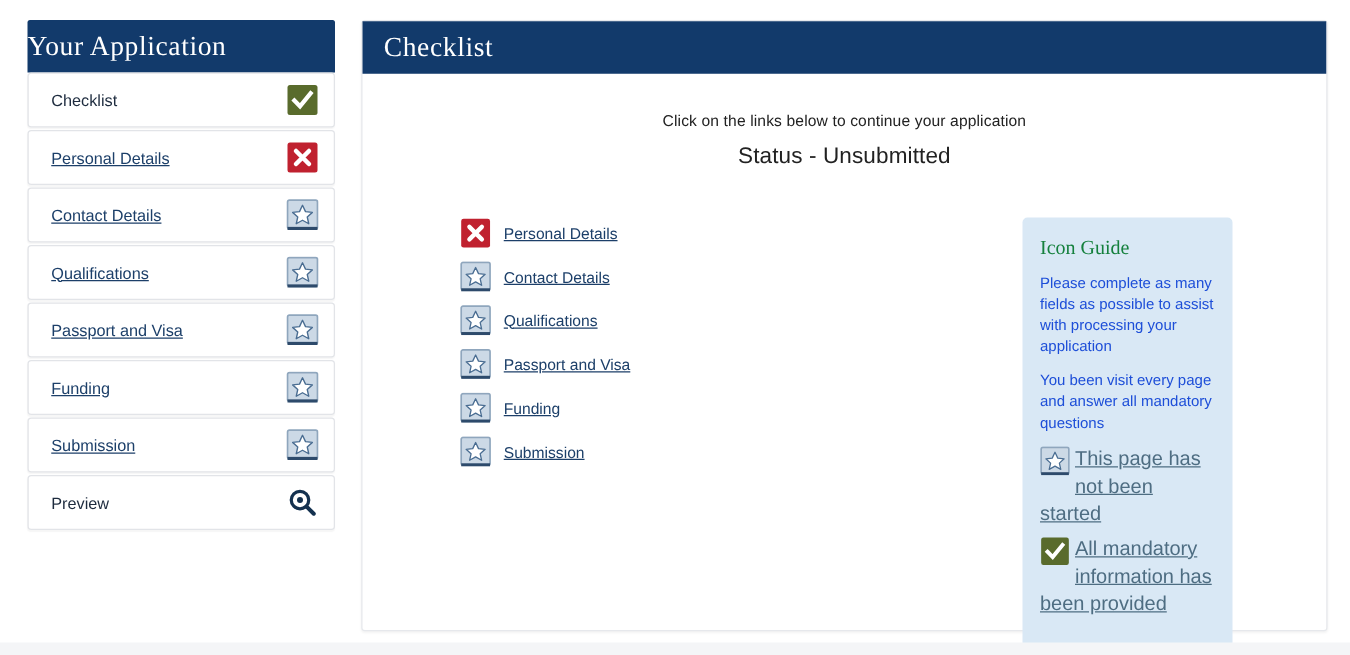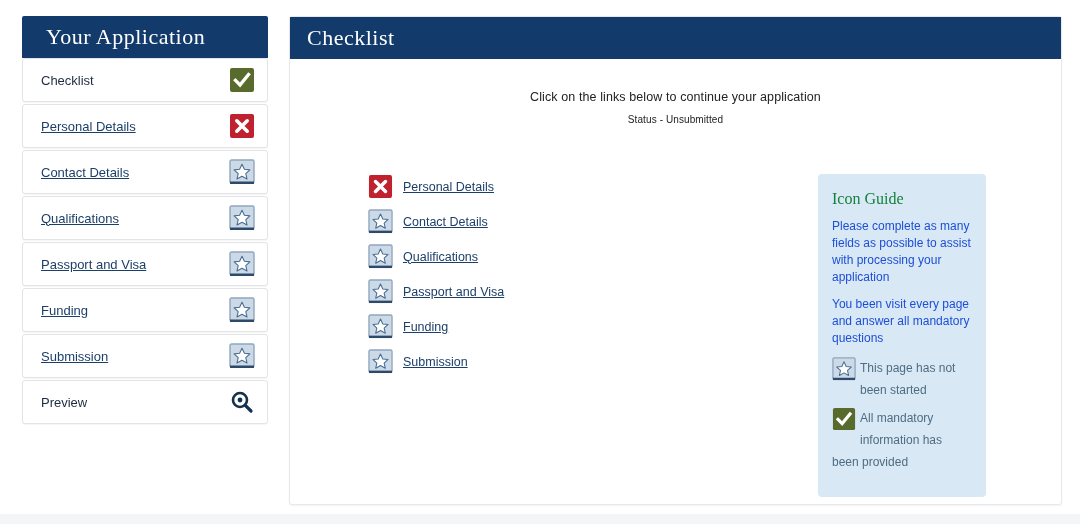--- a/index.html
+++ b/index.html
@@ -36,21 +36,21 @@
     top: 16px;
     width: 246px;
   }
 
   .sidebar-header {
     background: #123a6b;
     color: #ffffff;
     height: 42px;
     display: flex;
     align-items: center;
-    padding-left: 24px;
+    padding-left: 0;
     font-family: "Liberation Serif", serif;
     font-size: 22px;
     letter-spacing: .5px;
     border-radius: 2px 2px 0 0;
   }
 
   .sidebar-list {
     margin-top: 0px;
   }
 
@@ -110,21 +110,21 @@
 
   .intro {
     text-align: center;
     font-size: 12.5px;
     color: #222;
     padding-top: 31px;
     letter-spacing: .1px;
   }
   .status {
     text-align: center;
-    font-size: 10px;
+    font-size: 18px;
     color: #222;
     padding-top: 10px;
     letter-spacing: .1px;
   }
 
   
   .checklist {
     position: absolute;
     left: 78px;
     top: 110px;
@@ -163,24 +163,25 @@
   }
 
   .guide-para {
     font-size: 12px;
     line-height: 17px;
     color: #1d4ed8;
     margin-bottom: 10px;
   }
 
   .guide-entry {
-    font-size: 12px;
+    font-size: 16px;
     line-height: 22px;
     color: #4e6d82;
     margin-bottom: 6px;
+    text-decoration: underline;
   }
 
   .guide-entry .gi {
     float: left;
     margin-right: 4px;
     margin-bottom: 1px;
   }
 
   
   .icon {

